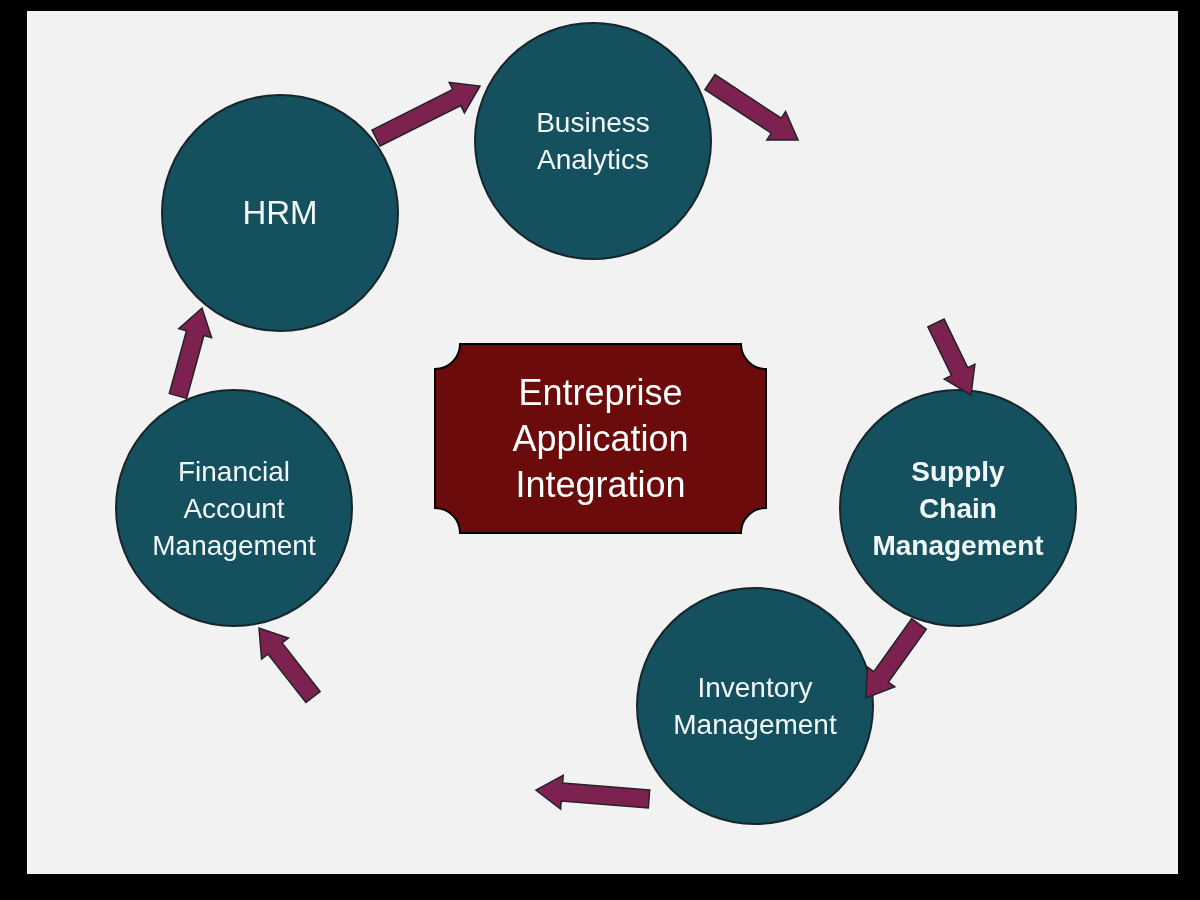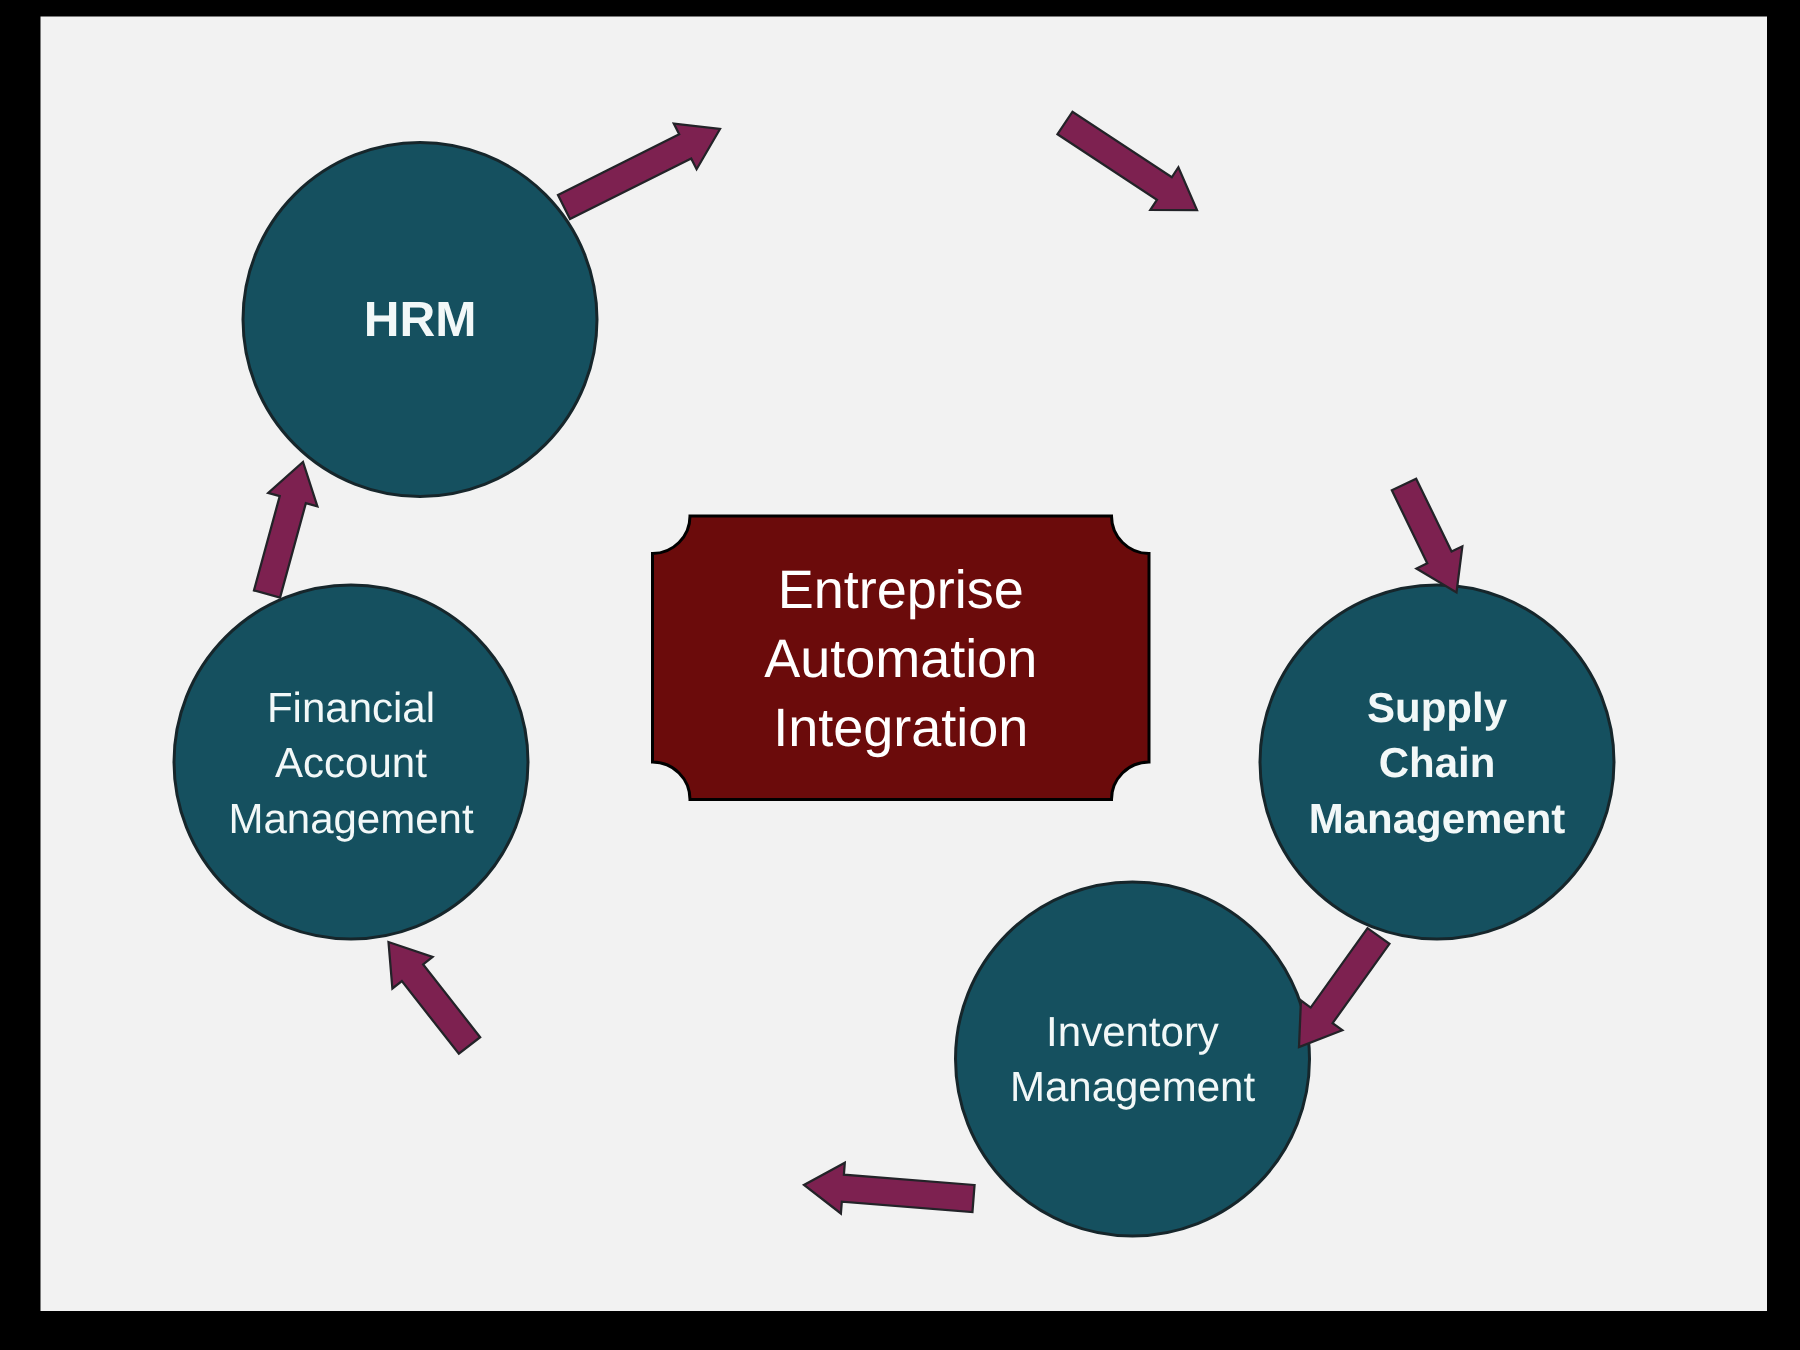--- a/index.html
+++ b/index.html
@@ -33,41 +33,45 @@
     text-align:center;color:#ffffff;font-size:36px;line-height:46px;
     white-space:pre-line;
   }
 </style>
 </head>
 <body>
 
 <div id="root">
   <div class="canvas"></div>
 
+  <div class="node node--business-analytics" style="left:474px;top:22px;">
+    <span class="node-label">Business
+Analytics</span>
+  </div>
 
 
   <div class="node node--supply-chain-management" style="left:839px;top:389px;font-weight:bold;">
     <span class="node-label">Supply
 Chain
 Management</span>
   </div>
 
   <div class="node node--inventory-management" style="left:636px;top:587px;">
     <span class="node-label">Inventory
 Management</span>
   </div>
 
 
   <div class="node node--financial-account-management" style="left:115px;top:389px;">
     <span class="node-label">Financial
 Account
 Management</span>
   </div>
 
-  <div class="node node--hrm" style="left:161px;top:94px;font-weight:bold;">
+  <div class="node node--hrm" style="left:161px;top:94px;">
     <span class="node-label">HRM</span>
   </div>
 
   <svg class="overlay" viewBox="0 0 1200 900">
     <path class="plaque" d="M 460,344 L 741,344 A 25,25 0 0 0 766,369 L 766,508 A 25,25 0 0 0 741,533 L 460,533 A 25,25 0 0 0 435,508 L 435,369 A 25,25 0 0 0 460,344 Z" fill="#6b0b0b"></path>
 
     <polygon points="380,146 460.8,105.6 464.4,112.8 480,86 449.2,82.4 452.8,89.5 372,130" fill="#7d2150"></polygon>
 
     <polygon points="705,89.5 771.3,133.2 766.9,139.9 798,140 785.6,111.5 781.2,118.2 715,74.5" fill="#7d2150"></polygon>
 
@@ -76,15 +80,15 @@
     <polygon points="911.7,618.8 873.8,671.7 867.3,667 866,698 894.9,686.8 888.4,682.1 926.3,629.2" fill="#7d2150"></polygon>
 
     <polygon points="649.7,790 562.6,783.1 563.2,775.2 536,790 560.6,809 561.2,801.1 648.3,808" fill="#7d2150"></polygon>
 
     <polygon points="320.1,691.5 282.1,642.9 288.4,638 259,628 261.6,659 267.9,654.1 305.9,702.5" fill="#7d2150"></polygon>
 
     <polygon points="186.7,398.4 203.9,335.5 211.6,337.6 202,308 178.8,328.6 186.5,330.7 169.3,393.6" fill="#7d2150"></polygon>
   </svg>
 
   <div class="center-label">Entreprise
-Automation
+Application
 Integration</div>
 </div>
 
 </body></html>

